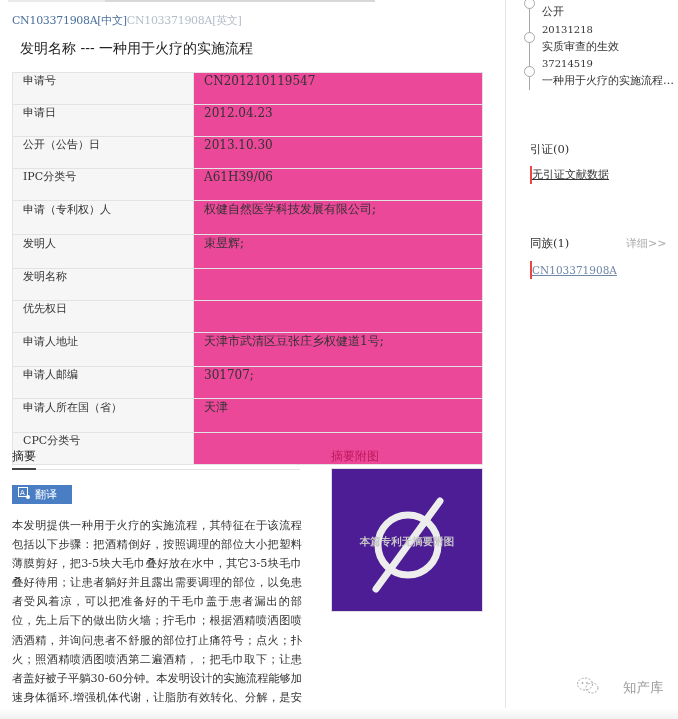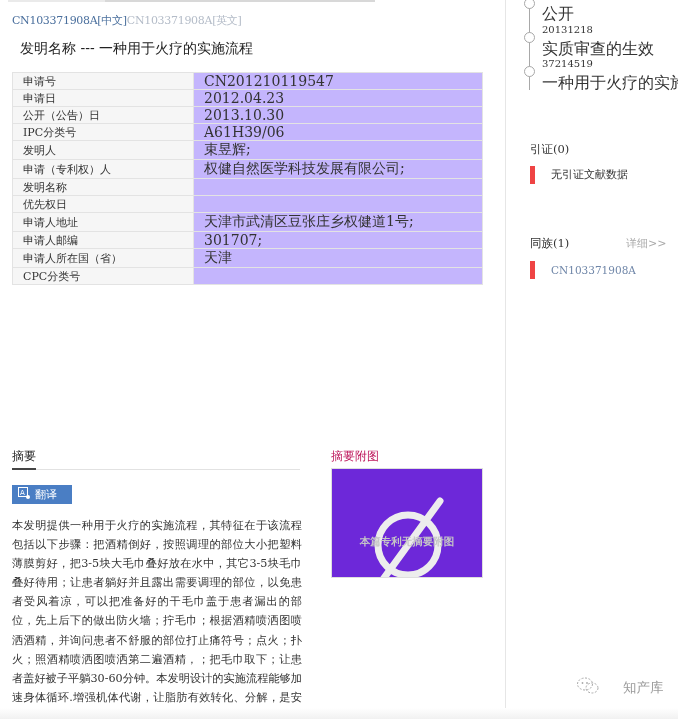--- a/index.html
+++ b/index.html
@@ -10,48 +10,48 @@
   .topbar .tb-left { position: absolute; left: 8px; top: 0; width: 128px; height: 2px; background: #eaeaea; }
   .topbar .tb-right { position: absolute; left: 105px; top: 0; width: 270px; height: 2px; background: #d8d8d8; }
 
   .lang-links { position: absolute; left: 12px; top: 13px; font-size: 11px; letter-spacing: -0.3px; }
   .lang-links .active { color: #4a6f9d; margin-top: 29px; }
   .lang-links .inactive { color: #b4bcc8; }
 
   .title { position: absolute; left: 20px; top: 40px; font-size: 14px; color: #222; }
 
   table.info { position: absolute; left: 12px; top: 72px; width: 471px; border-collapse: collapse; font-size: 11px; }
-  table.info td { border: 1px solid #e3e3e3; height: 17px; padding: 0 0 0 10px; vertical-align: middle; }
+  table.info td { border: 1px solid #e3e3e3; height: 17px; padding: 0 0 16px 10px; vertical-align: middle; }
   table.info td.k { width: 181px; background: #f6f6f6; color: #333; }
-  table.info td.v { background: #c4b5fd; color: #333; font-size: 14px; }
+  table.info td.v { background: #ec4899; color: #333; font-size: 12px; }
 
   .abs-head { position: absolute; left: 12px; top: 448px; width: 288px; height: 22px; border-bottom: 1px solid #e2e2e2; }
   .abs-head .t { font-size: 12px; color: #222; }
   .abs-head .u { position: absolute; left: 0; bottom: -1px; width: 24px; height: 2px; background: #444; }
 
   .translate-btn { position: absolute; left: 12px; top: 485px; width: 60px; height: 19px; background: #4a7ec4; color: #fff; font-size: 11px; display: flex; align-items: center; padding-left: 6px; gap: 5px; }
   .translate-btn svg { width: 12px; height: 12px; }
 
   .abs-text { position: absolute; left: 12px; top: 516px; width: 290px; font-size: 11.2px; line-height: 19.1px; color: #333; text-align: justify; }
 
   .fig-head { position: absolute; left: 331px; top: 448px; font-size: 12px; color: #be185d; text-align: center; }
-  .fig-box { position: absolute; left: 331px; top: 468px; width: 152px; height: 110px; border: 1px solid #dedede; background: #6d28d9; overflow: hidden; }
+  .fig-box { position: absolute; left: 331px; top: 468px; width: 152px; height: 144px; border: 1px solid #dedede; background: #4c1d95; overflow: hidden; }
   .fig-box svg { position: absolute; left: 0; top: 0; }
   .fig-box .msg { position: absolute; left: 0; top: 66px; width: 100%; text-align: center; font-family: "DejaVu Sans", sans-serif; font-size: 10.5px; color: #c6c6c6; font-weight: bold; }
 
   .divider { position: absolute; left: 505px; top: 0; width: 1px; height: 719px; background: #e6e6e6; }
 
   .timeline { position: absolute; left: 520px; top: 0; }
   .tl-line { position: absolute; left: 9px; top: 0; width: 1px; height: 90px; background: #a8a8a8; }
   .tl-dot { position: absolute; left: 4px; width: 11px; height: 11px; border-radius: 50%; border: 1px solid #a8a8a8; background: #fff; }
-  .tl-text { position: absolute; left: 22px; font-size: 16px; color: #333; white-space: nowrap; }
+  .tl-text { position: absolute; left: 22px; font-size: 11px; color: #333; white-space: nowrap; }
   .tl-date { position: absolute; left: 22px; font-size: 10px; color: #333; }
 
   .sec-head { position: absolute; left: 530px; font-size: 11.5px; color: #333; }
-  .sec-item { position: absolute; left: 530px; border-left: 5px solid #ef4444; padding-left: 16px; height: 18px; line-height: 18px; font-size: 11px; }
+  .sec-item { position: absolute; left: 530px; border-left: 2px solid #ef4444; padding-left: 0; height: 18px; line-height: 18px; font-size: 11px; text-decoration: underline; }
   .cite-item { color: #333; }
   .family-item { color: #6f86a8; font-size: 10.5px; }
   .detail-link { position: absolute; left: 626px; top: 236px; font-size: 11px; color: #aaa; }
 
   .watermark { position: absolute; left: 576px; top: 676px; display: flex; align-items: center; gap: 23px; color: #9a9a9a; font-family: "DejaVu Sans", sans-serif; font-size: 13.5px; }
   .watermark svg { width: 24px; height: 20px; }
 
   .bottom-shade { position: absolute; left: 0; top: 708px; width: 678px; height: 11px; background: linear-gradient(#ffffff, #f1f1f1); }
 </style>
 </head>
@@ -80,26 +80,26 @@
       </tr>
     <tr>
         <td class="k">公开（公告）日</td>
         <td class="v">2013.10.30</td>
       </tr>
     <tr>
         <td class="k">IPC分类号</td>
         <td class="v">A61H39/06</td>
       </tr>
     <tr>
+        <td class="k">申请（专利权）人</td>
+        <td class="v">权健自然医学科技发展有限公司;</td>
+      </tr>
+    <tr>
         <td class="k">发明人</td>
         <td class="v">束昱辉;</td>
-      </tr>
-    <tr>
-        <td class="k">申请（专利权）人</td>
-        <td class="v">权健自然医学科技发展有限公司;</td>
       </tr>
     <tr>
         <td class="k">发明名称</td>
         <td class="v"></td>
       </tr>
     <tr>
         <td class="k">优先权日</td>
         <td class="v"></td>
       </tr>
     <tr>

